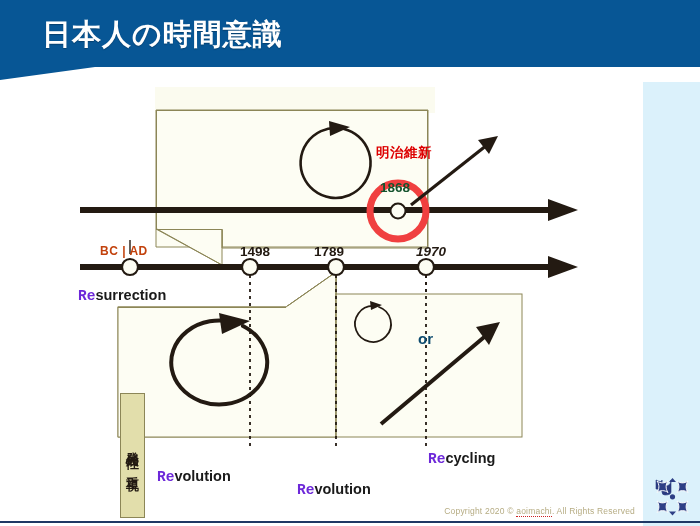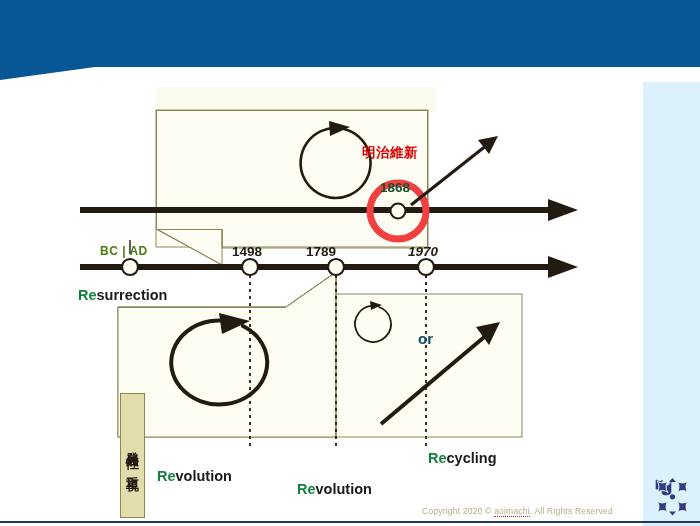--- a/index.html
+++ b/index.html
@@ -52,21 +52,21 @@
     top: 521px;
     width: 700px;
     height: 2px;
     background: #1f3864;
   }
   #copyright {
     position: absolute;
     left: 400px;
     top: 506px;
     width: 235px;
-    text-align: center;
+    text-align: right;
     font-size: 8.5px;
     color: #b6ac83;
     letter-spacing: 0.2px;
     white-space: nowrap;
   }
   #copyright .sp {
     border-bottom: 1px dotted #cc2222;
   }
 
   
@@ -91,40 +91,43 @@
   
   .lbl {
     position: absolute;
     white-space: nowrap;
     color: #231a12;
   }
   .year-lbl {
     font-size: 13.5px;
     font-weight: bold;
     color: #231a12;
+    margin-left: 8px;
   }
   .bcad {
     font-size: 12px;
     font-weight: bold;
-    color: #4d7c0f;
+    color: #c2410c;
     letter-spacing: 0.5px;
   }
   .re-word {
     font-size: 14.5px;
     font-weight: bold;
     color: #1a1a1a;
   }
   .re-word .re {
-    color: #15803d;
+    color: #6d28d9;
+    font-family: Liberation Mono, monospace;
   }
   #meiji {
     font-size: 13.5px;
     font-weight: bold;
     color: #dd0000;
     letter-spacing: 0.5px;
+    margin-left: 14px;
   }
   #year1868 {
     font-size: 13.5px;
     font-weight: bold;
     color: #14532d;
   }
   #or-label {
     font-size: 15px;
     font-weight: bold;
     color: #0c4a6e;
@@ -151,20 +154,21 @@
   }
 </style>
 </head>
 <body>
 
 <div id="slide">
 
   <svg id="header-shape" width="700" height="82" viewBox="0 0 700 82">
     <polygon id="hdr-poly" points="0,0 700,0 700,67 95,67 0,80" fill="#075695"></polygon>
   </svg>
+  <div id="header-title">日本人の時間意識</div>
 
   <div id="right-band" style="background: rgb(219, 241, 251);"></div>
 
   <div id="diagram">
 
     <svg width="660" height="420" viewBox="0 0 660 420">
 
       <rect x="155" y="5" width="280" height="26" fill="#fbfbef"></rect>
 
       <path d="M156,28 L428,28 L428,165 L222,165 L222,148 L162,148 L222,148 L222,165 L156,165 Z" fill="#fdfdf3" stroke="#8c8657" stroke-width="1"></path>

